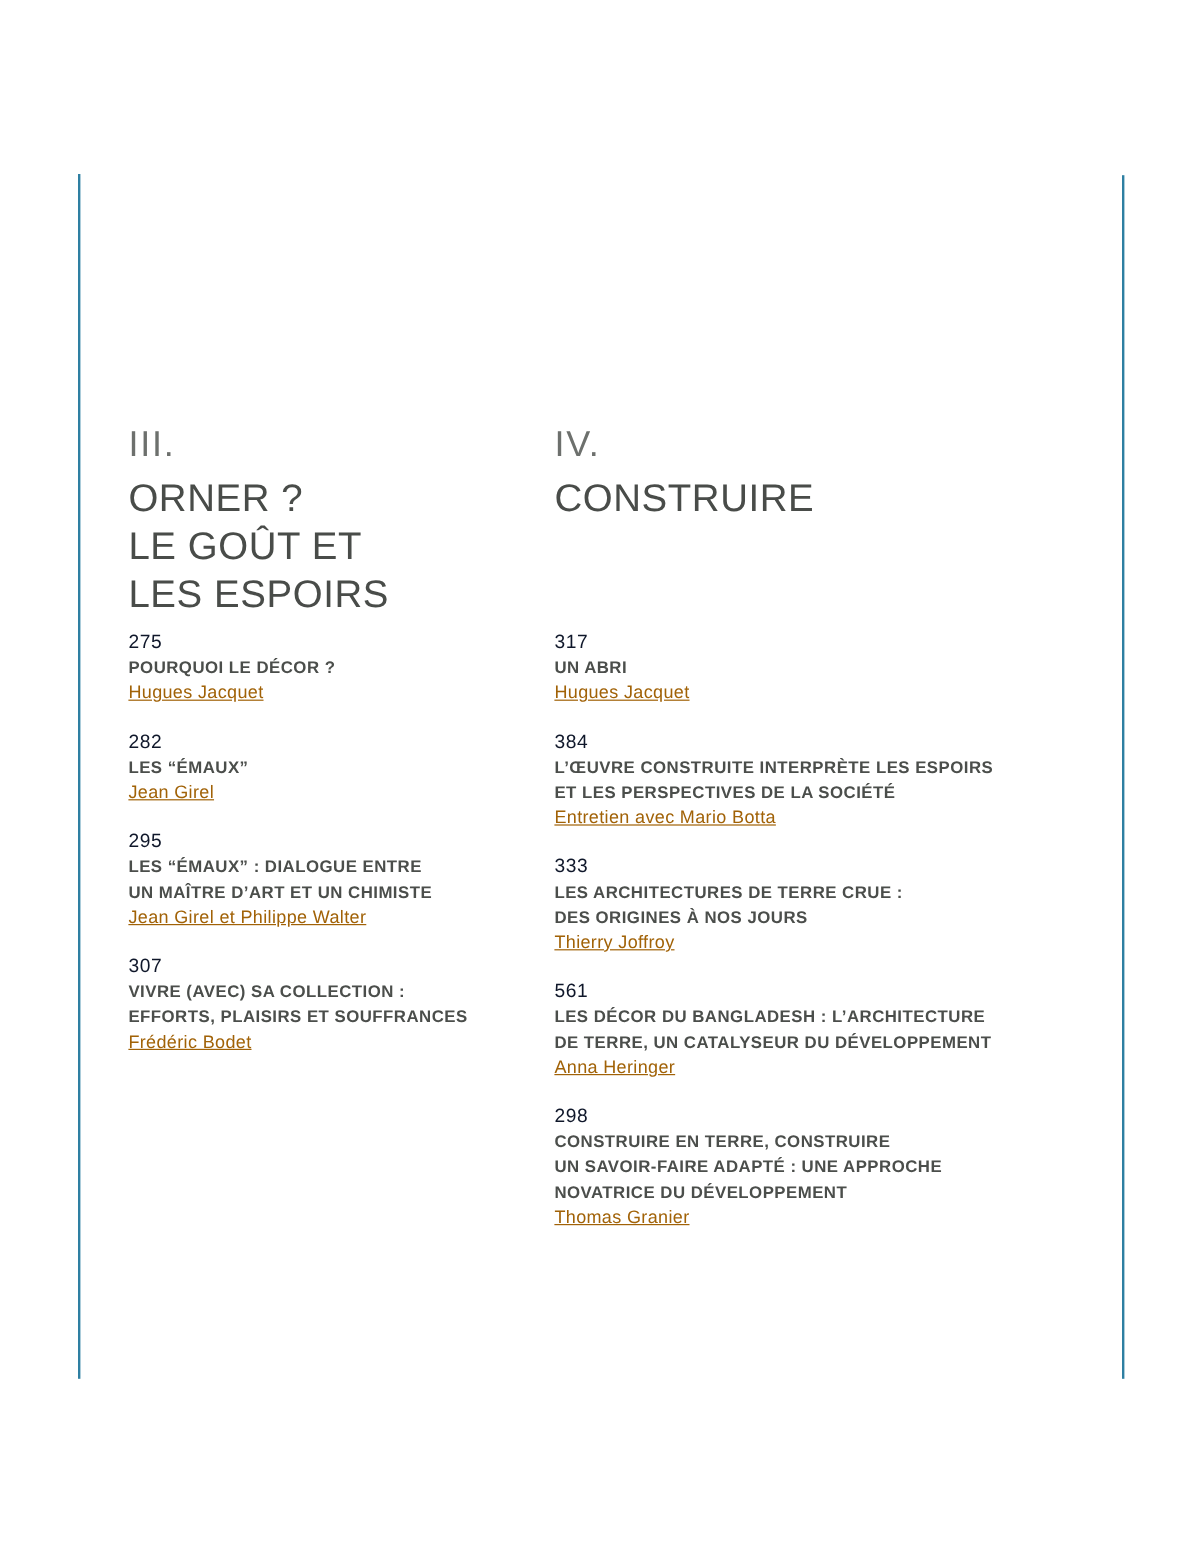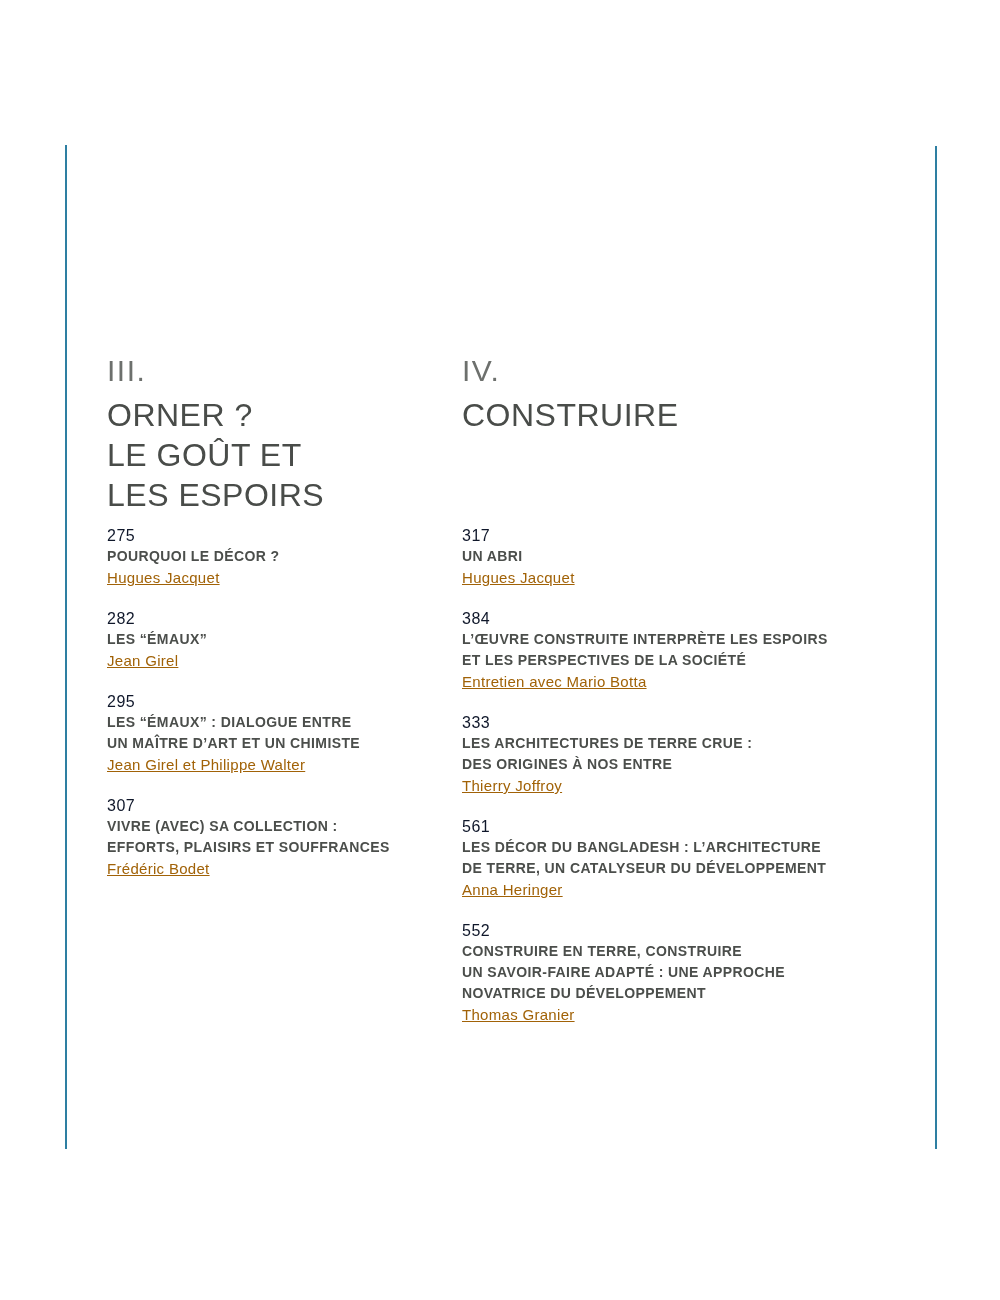--- a/index.html
+++ b/index.html
@@ -136,33 +136,33 @@
     <div class="entry">
       <div class="pg">384</div>
       <div class="t">L’ŒUVRE CONSTRUITE INTERPRÈTE LES ESPOIRS</div>
       <div class="t">ET LES PERSPECTIVES DE LA SOCIÉTÉ</div>
       <div class="a">Entretien avec Mario Botta</div>
     </div>
 
     <div class="entry">
       <div class="pg">333</div>
       <div class="t">LES ARCHITECTURES DE TERRE CRUE :</div>
-      <div class="t">DES ORIGINES À NOS ENTRE</div>
+      <div class="t">DES ORIGINES À NOS JOURS</div>
       <div class="a">Thierry Joffroy</div>
     </div>
 
     <div class="entry">
       <div class="pg">561</div>
       <div class="t">LES DÉCOR DU BANGLADESH : L’ARCHITECTURE</div>
       <div class="t">DE TERRE, UN CATALYSEUR DU DÉVELOPPEMENT</div>
       <div class="a">Anna Heringer</div>
     </div>
 
     <div class="entry">
-      <div class="pg">552</div>
+      <div class="pg">298</div>
       <div class="t">CONSTRUIRE EN TERRE, CONSTRUIRE</div>
       <div class="t">UN SAVOIR-FAIRE ADAPTÉ : UNE APPROCHE</div>
       <div class="t">NOVATRICE DU DÉVELOPPEMENT</div>
       <div class="a">Thomas Granier</div>
     </div>
   </div>
 
 </div>
 
 </body></html>

